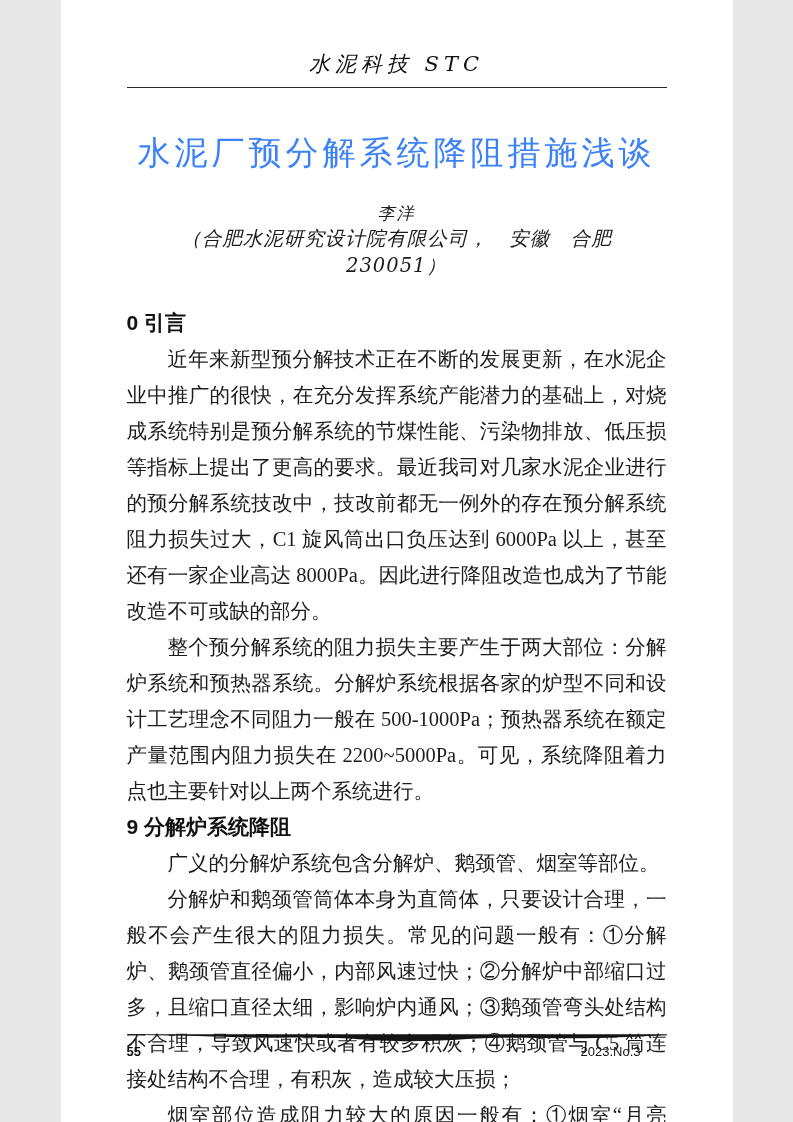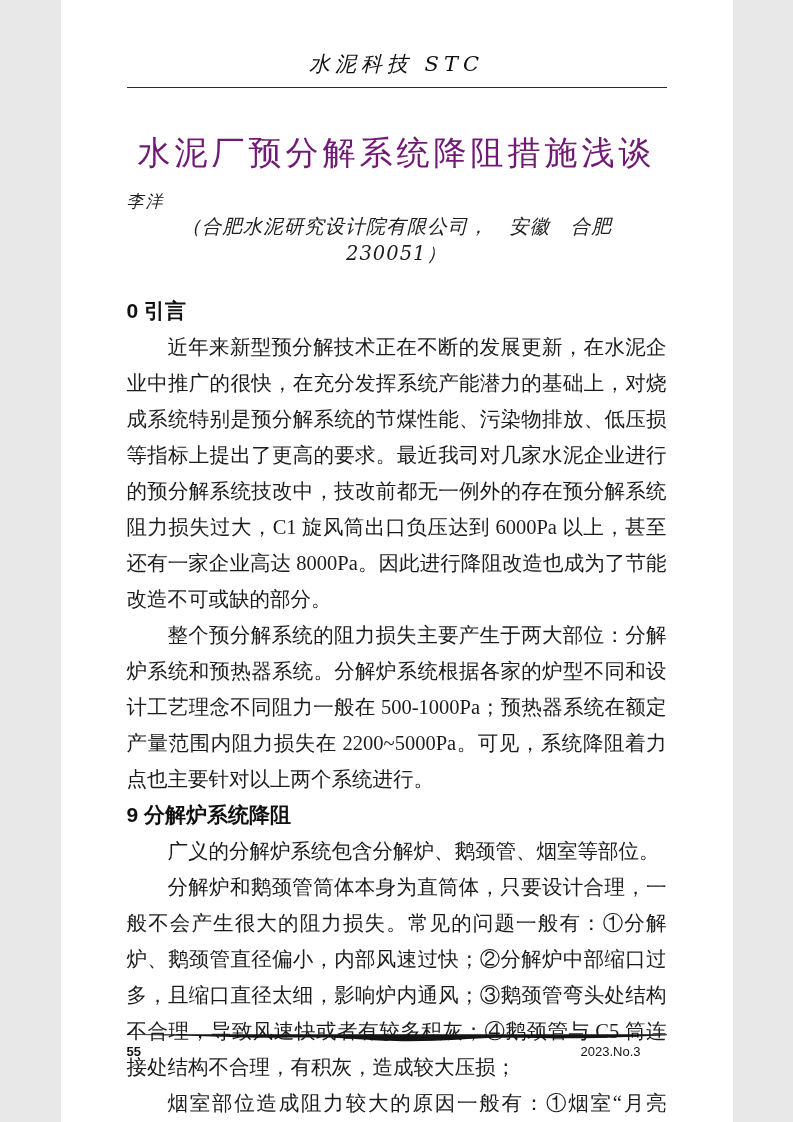--- a/index.html
+++ b/index.html
@@ -37,25 +37,25 @@
 
   
   .article-title {
     margin-top: 44px;
     text-align: center;
     font-family: "Liberation Serif", serif;
     font-weight: 400;
     font-size: 33px;
     letter-spacing: 4px;
     line-height: 42px;
-    color: #701a75;
+    color: #3b82f6;
   }
   .author-name {
-    margin-top: 16px;
-    text-align: left;
+    margin-top: 28px;
+    text-align: center;
     font-family: "DejaVu Serif", serif;
     font-style: italic;
     font-size: 17px;
     letter-spacing: 2px;
   }
   .author-affiliation {
     text-align: center;
     font-family: "DejaVu Serif", serif;
     font-style: italic;
     font-size: 19.5px;

